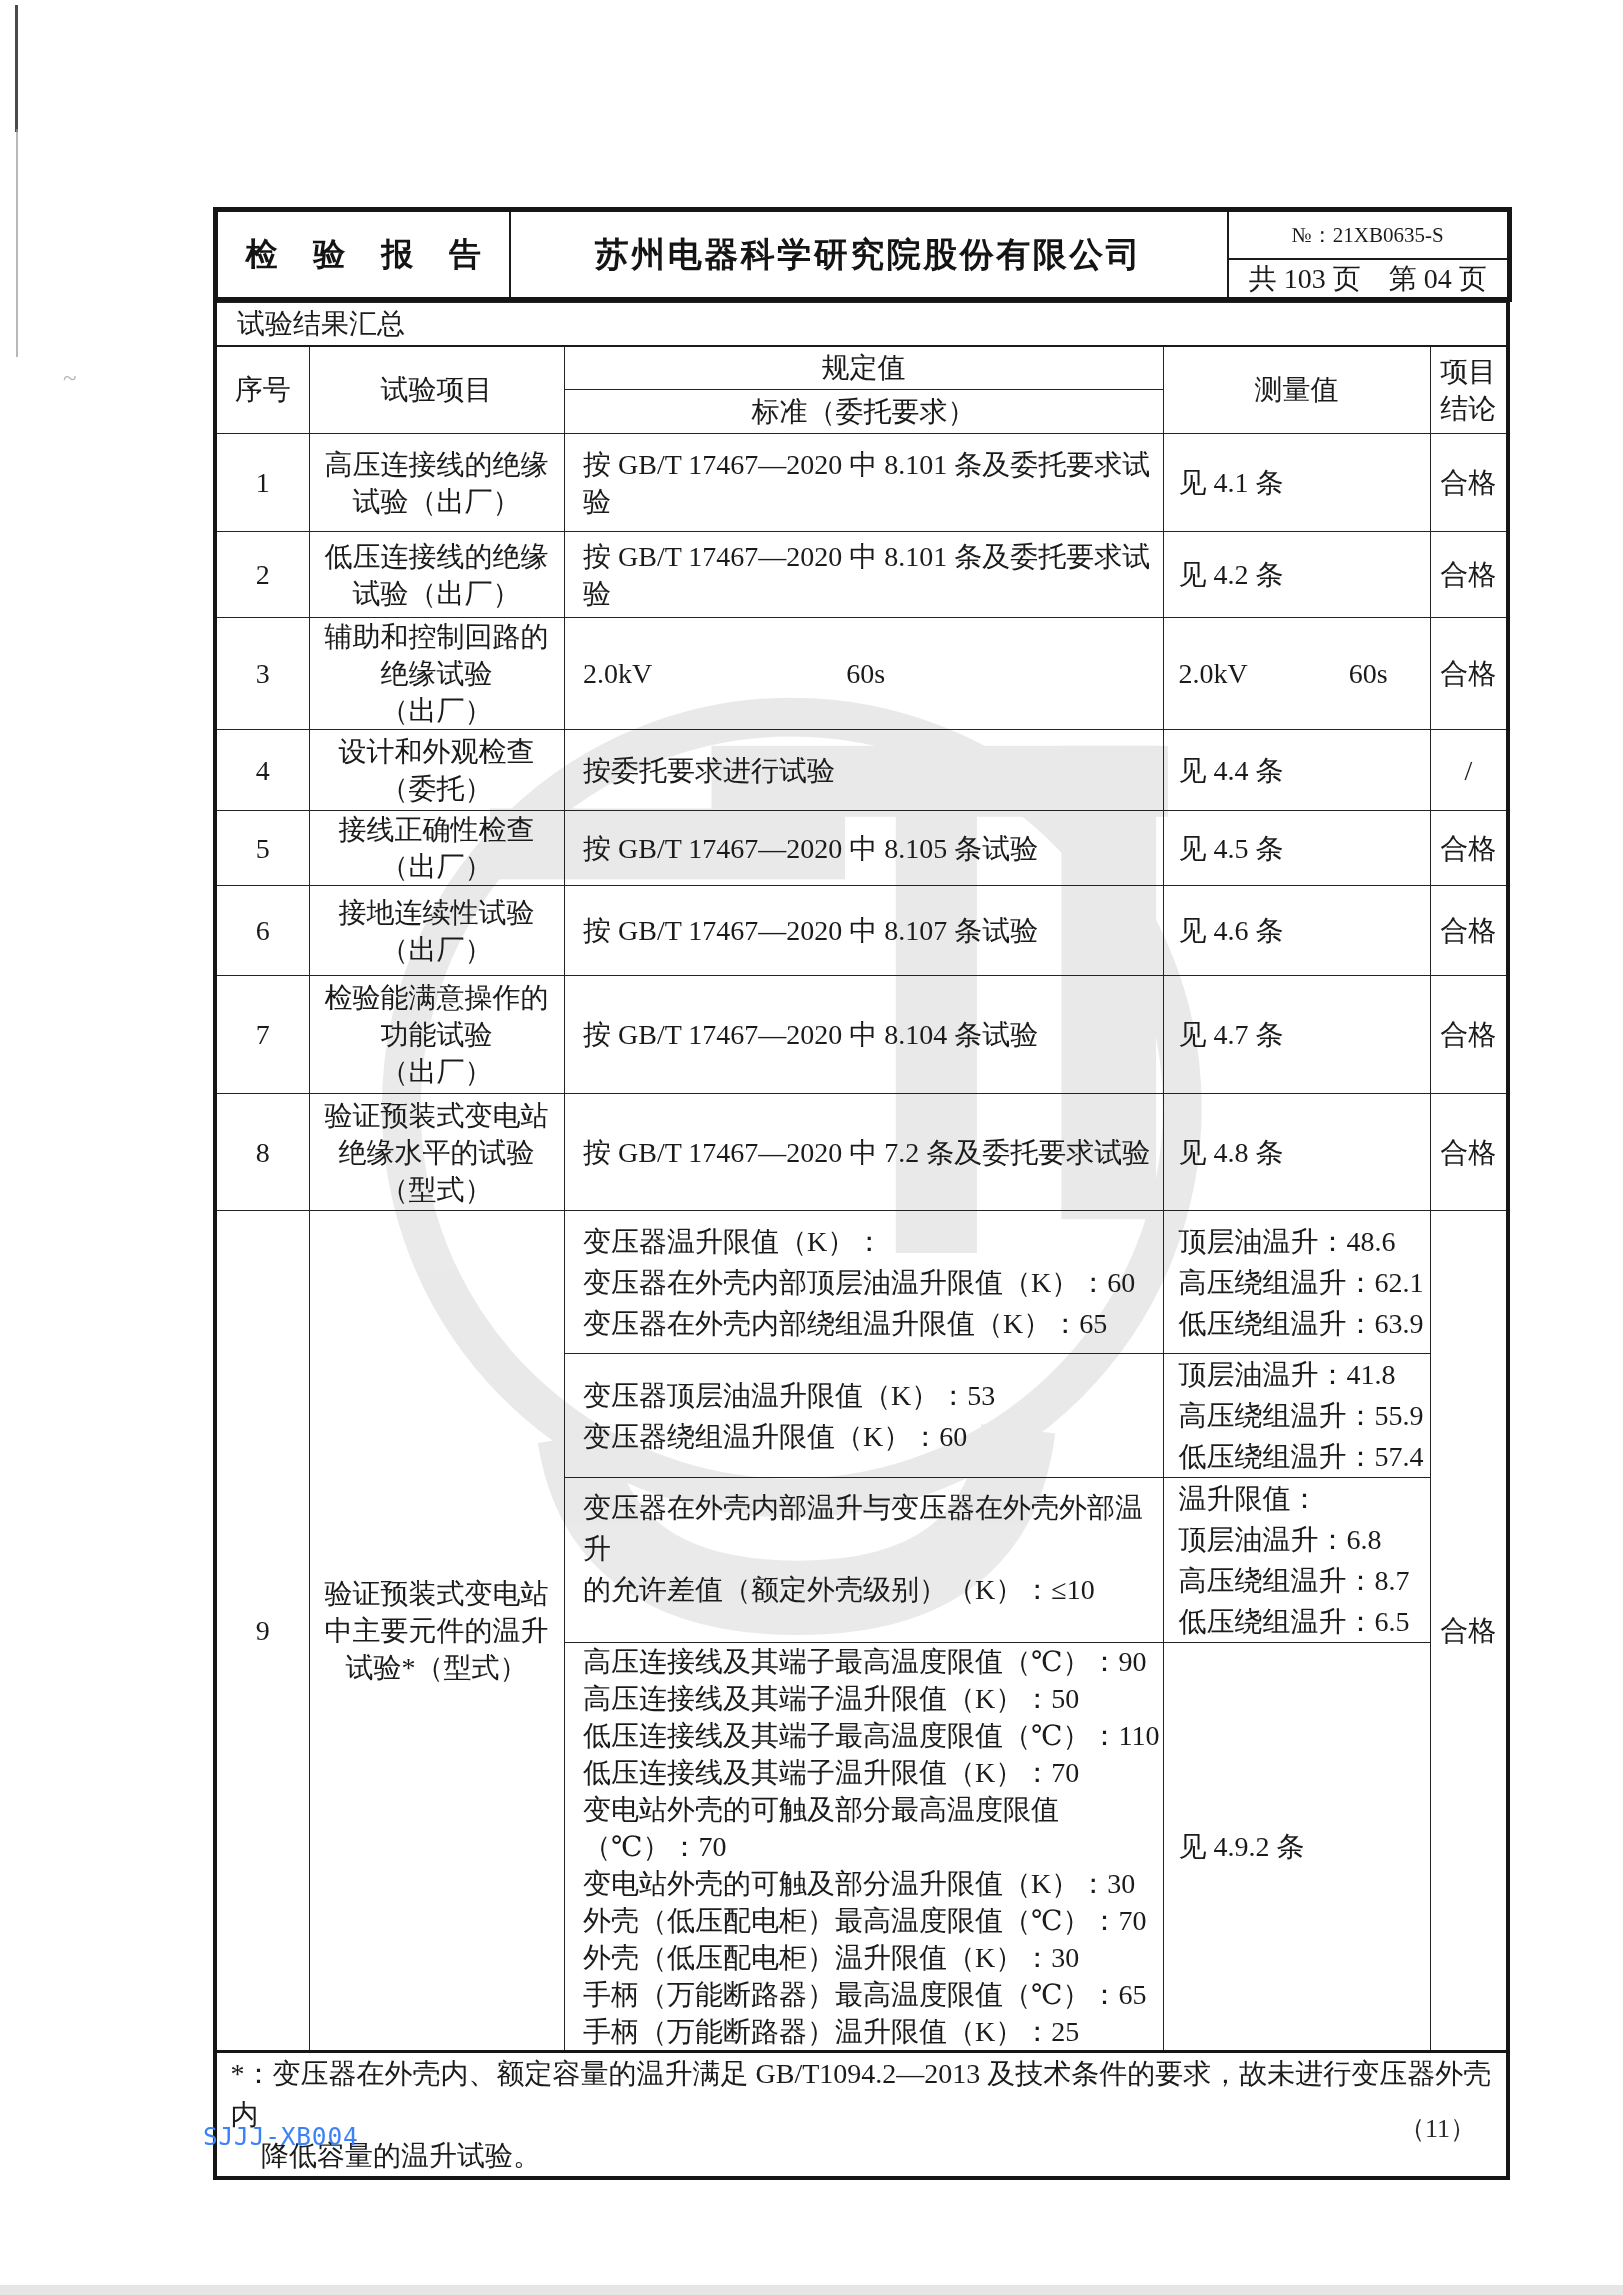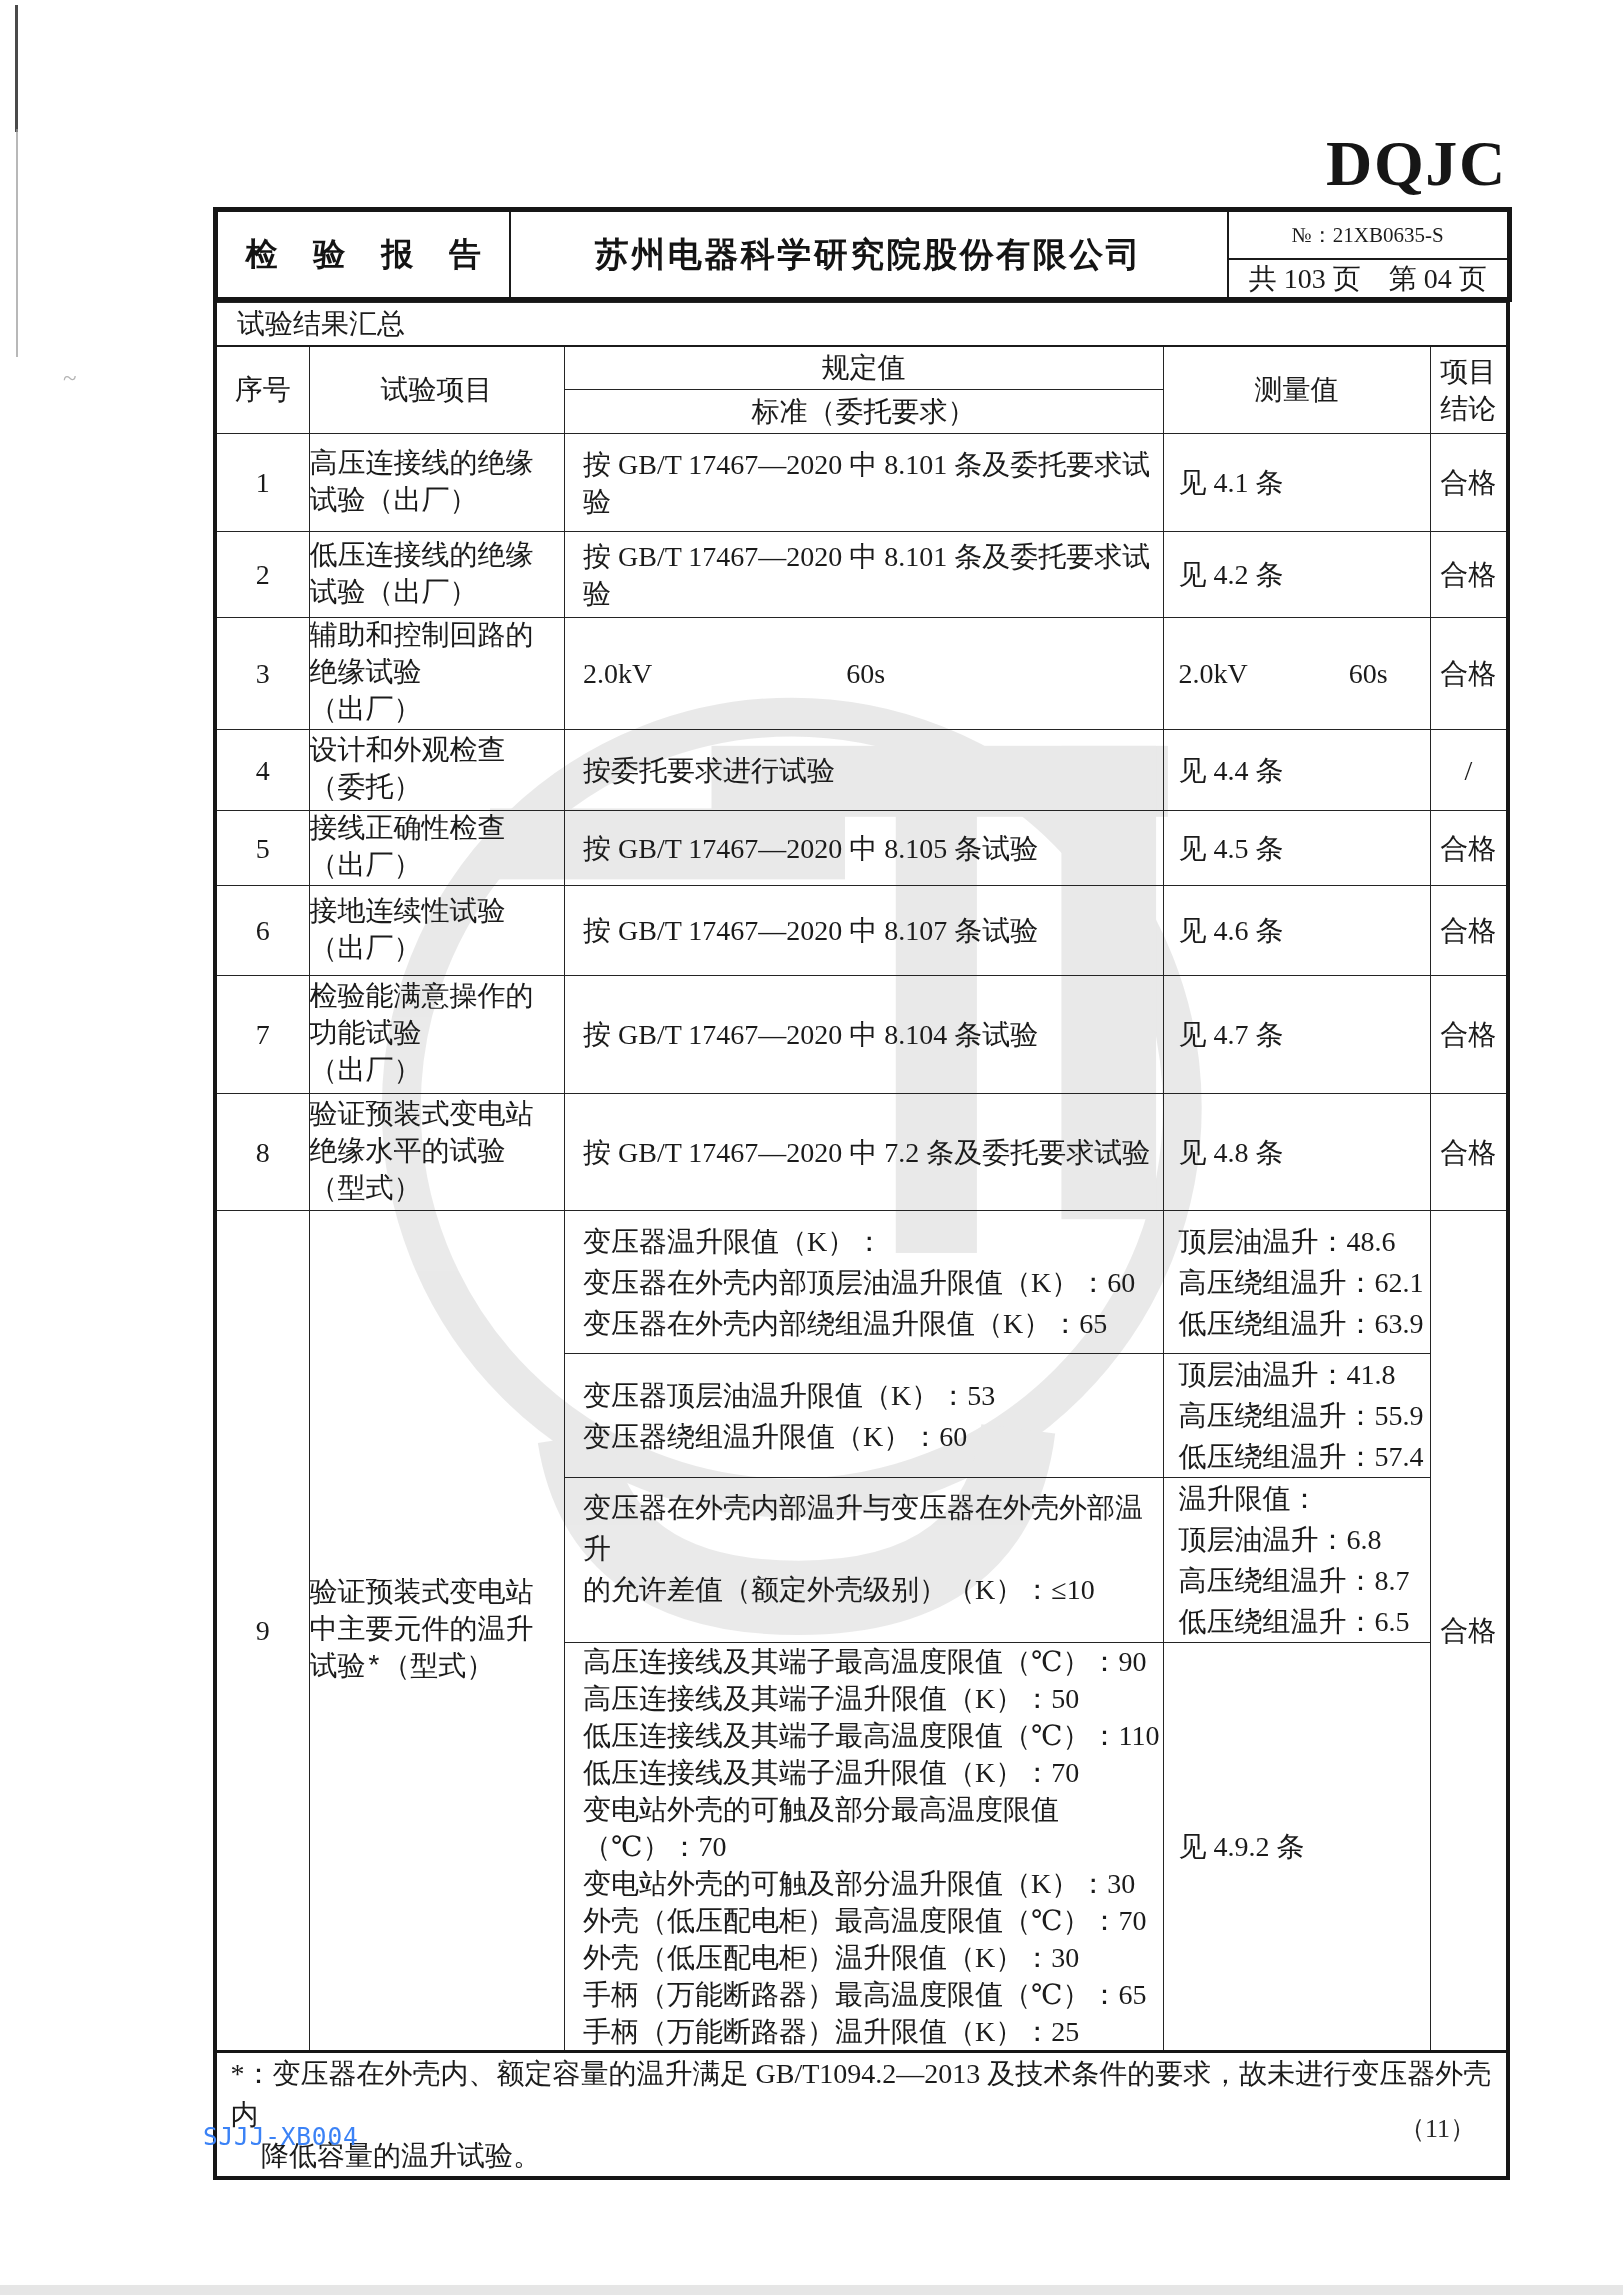--- a/index.html
+++ b/index.html
@@ -31,21 +31,21 @@
   .no-cell-top{height:46px;border-bottom:2.5px solid #1b1b1b;display:flex;align-items:center;justify-content:center;
                font-size:21px;}
   .no-cell-bottom{height:37px;display:flex;align-items:center;justify-content:center;font-size:28px;}
   
   .main-table{border:4.2px solid #161616;border-top:none;}
   .main-table td{border:1.7px solid #242424;font-size:28px;line-height:37px;color:#1b1b1b;
                  padding:0;overflow:hidden;}
   .band-cell{font-size:29px;padding-left:20px !important;border-bottom:2.5px solid #1b1b1b !important;}
   .hdr{text-align:center;font-size:29px;}
   .num{text-align:center;font-size:28px;}
-  .item{font-family:Liberation Mono, monospace;}
+  .item{text-align:center;}
   .pl{padding-left:18.6px !important;}
   .pl2{padding-left:15px !important;}
   .concl{text-align:center;font-size:29px;}
   .lh48 div{line-height:41px;}
   .lh44 div{line-height:37px;}
   .gap-spec{margin-left:194px;}
   .gap-meas{margin-left:101px;}
   .fn-cell{border-top:3.4px solid #161616 !important;font-size:28px;}
   .fn-cell .l1{padding-left:13.5px;line-height:41px;}
   .fn-cell .l2{padding-left:44px;line-height:41px;}
@@ -68,21 +68,20 @@
     <g fill="#d8d8d8" stroke="none" opacity="0.55">
       <circle cx="557" cy="690" r="462" fill="none" stroke="#d8d8d8" stroke-width="46"></circle>
       <rect x="462" y="262" width="540" height="84"></rect>
       <rect x="200" y="336" width="420" height="84"></rect>
       <rect x="680" y="262" width="96" height="600"></rect>
       <rect x="876" y="262" width="112" height="560"></rect>
       <path d="M 300 1080 Q 330 1270 565 1270 Q 800 1270 825 1070" fill="none" stroke="#d8d8d8" stroke-width="88"></path>
     </g>
   </svg>
 
-  <div class="dqjc">DQJC</div>
 
   <div class="sheet">
 
     <table class="head-table">
       <colgroup>
           <col style="width:294px">
           <col style="width:718px">
           <col style="width:282px">
         </colgroup>
       <tbody>

